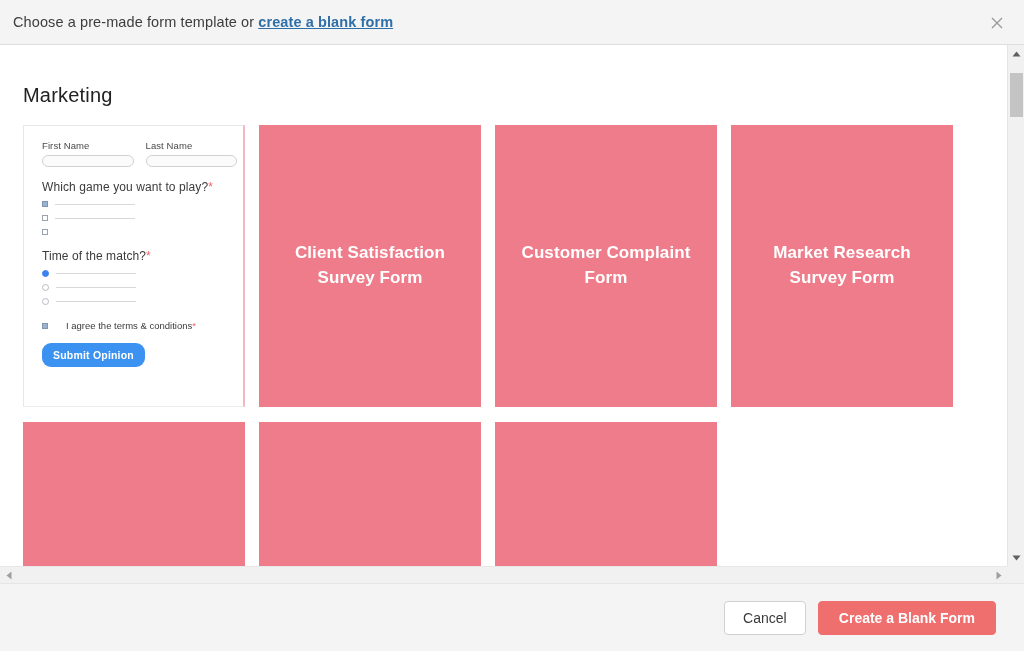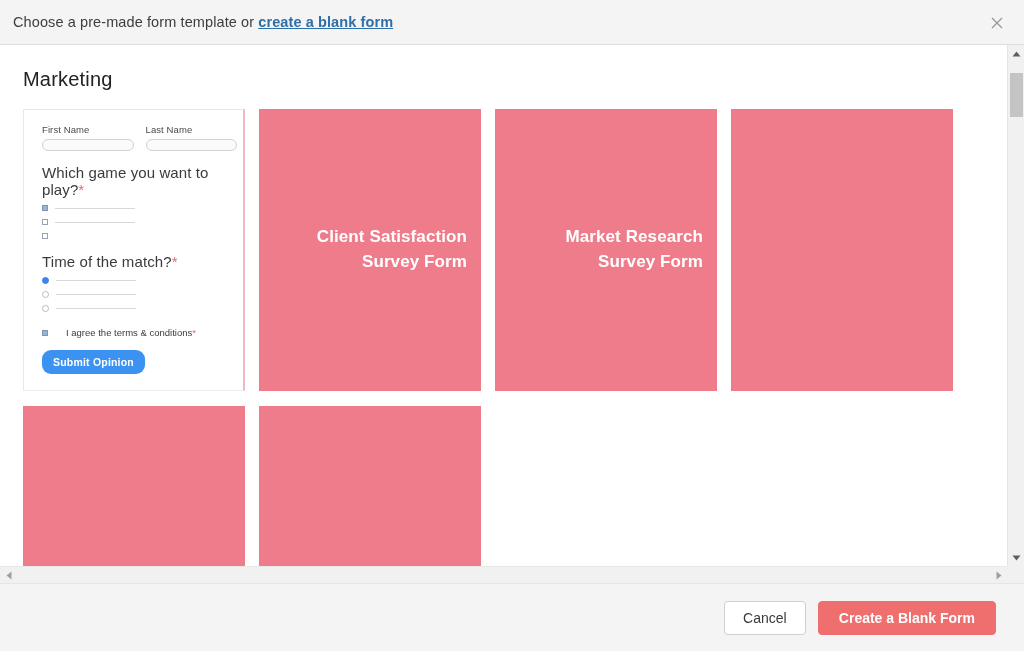--- a/index.html
+++ b/index.html
@@ -57,21 +57,21 @@
   .body-area {
     position: absolute;
     left: 0; top: 45px;
     width: 1024px;
     height: 538px;
     background: #ffffff;
     overflow: hidden;
   }
   .scroll-viewport {
     position: absolute;
-    left: 0; top: 0;
+    left: 0; top: 16px;
     width: 1000px;
     height: 521px;
     overflow: hidden;
     background: #fff;
   }
   .content-inner {
     position: relative;
     padding: 0 0 0 23px;
   }
 
@@ -102,21 +102,21 @@
   .card.pink {
     background: #ee7c8a;
     display: flex;
     align-items: center;
     justify-content: center;
   }
   .card.pink .card-title {
     color: #ffffff;
     font-size: 17px;
     font-weight: bold;
-    text-align: right;
+    text-align: center;
     line-height: 1.45;
     padding: 0 14px;
     letter-spacing: .1px;
   }
   
   .card.pink.low {
     align-items: flex-end;
     padding-bottom: 0;
   }
 
@@ -152,21 +152,21 @@
     display: block;
     width: 100%;
     height: 12px;
     border: 1px solid #d2d2d2;
     border-radius: 6px;
     background: #fbfbfb;
   }
 
   .pf-question {
     margin-top: 13px;
-    font-size: 15px;
+    font-size: 12px;
     color: #3b3b3b;
     letter-spacing: .1px;
   }
   .req { color: #f0656f; }
 
   .pf-opt {
     display: flex;
     align-items: center;
     gap: 7px;
     margin-top: 6px;
@@ -378,20 +378,23 @@
               </div>
 
               <div class="pf-submit">Submit Opinion</div>
             </div>
           </div>
 
           <div class="card pink">
             <div class="card-title">Client Satisfaction Survey Form</div>
           </div>
           <div class="card pink">
+            <div class="card-title">Customer Complaint Form</div>
+          </div>
+          <div class="card pink">
             <div class="card-title">Market Research Survey Form</div>
           </div>
 
           <div class="card pink low">
             
           </div>
           <div class="card pink low">
             
           </div>
           <div class="card pink low">

